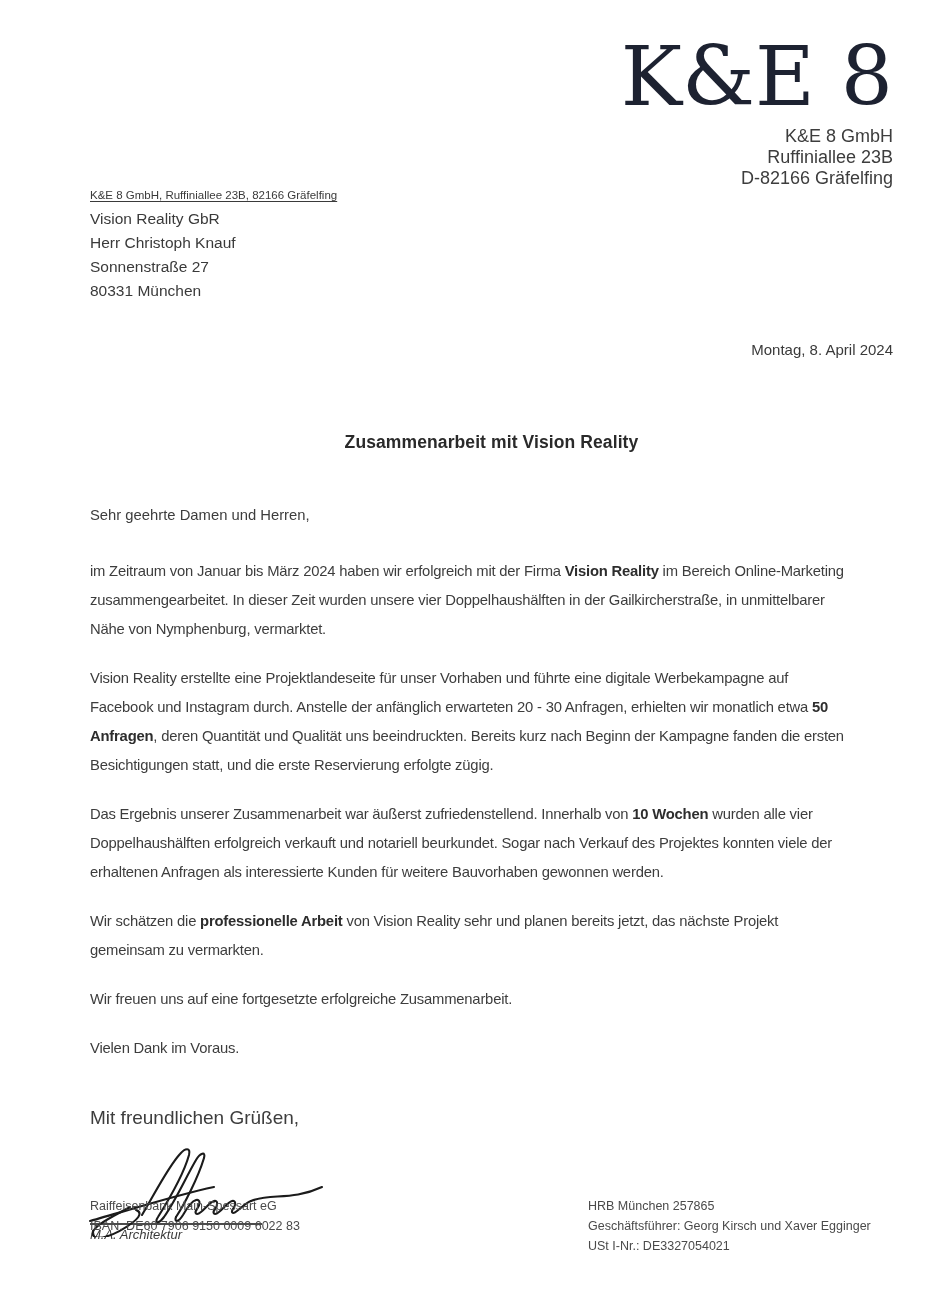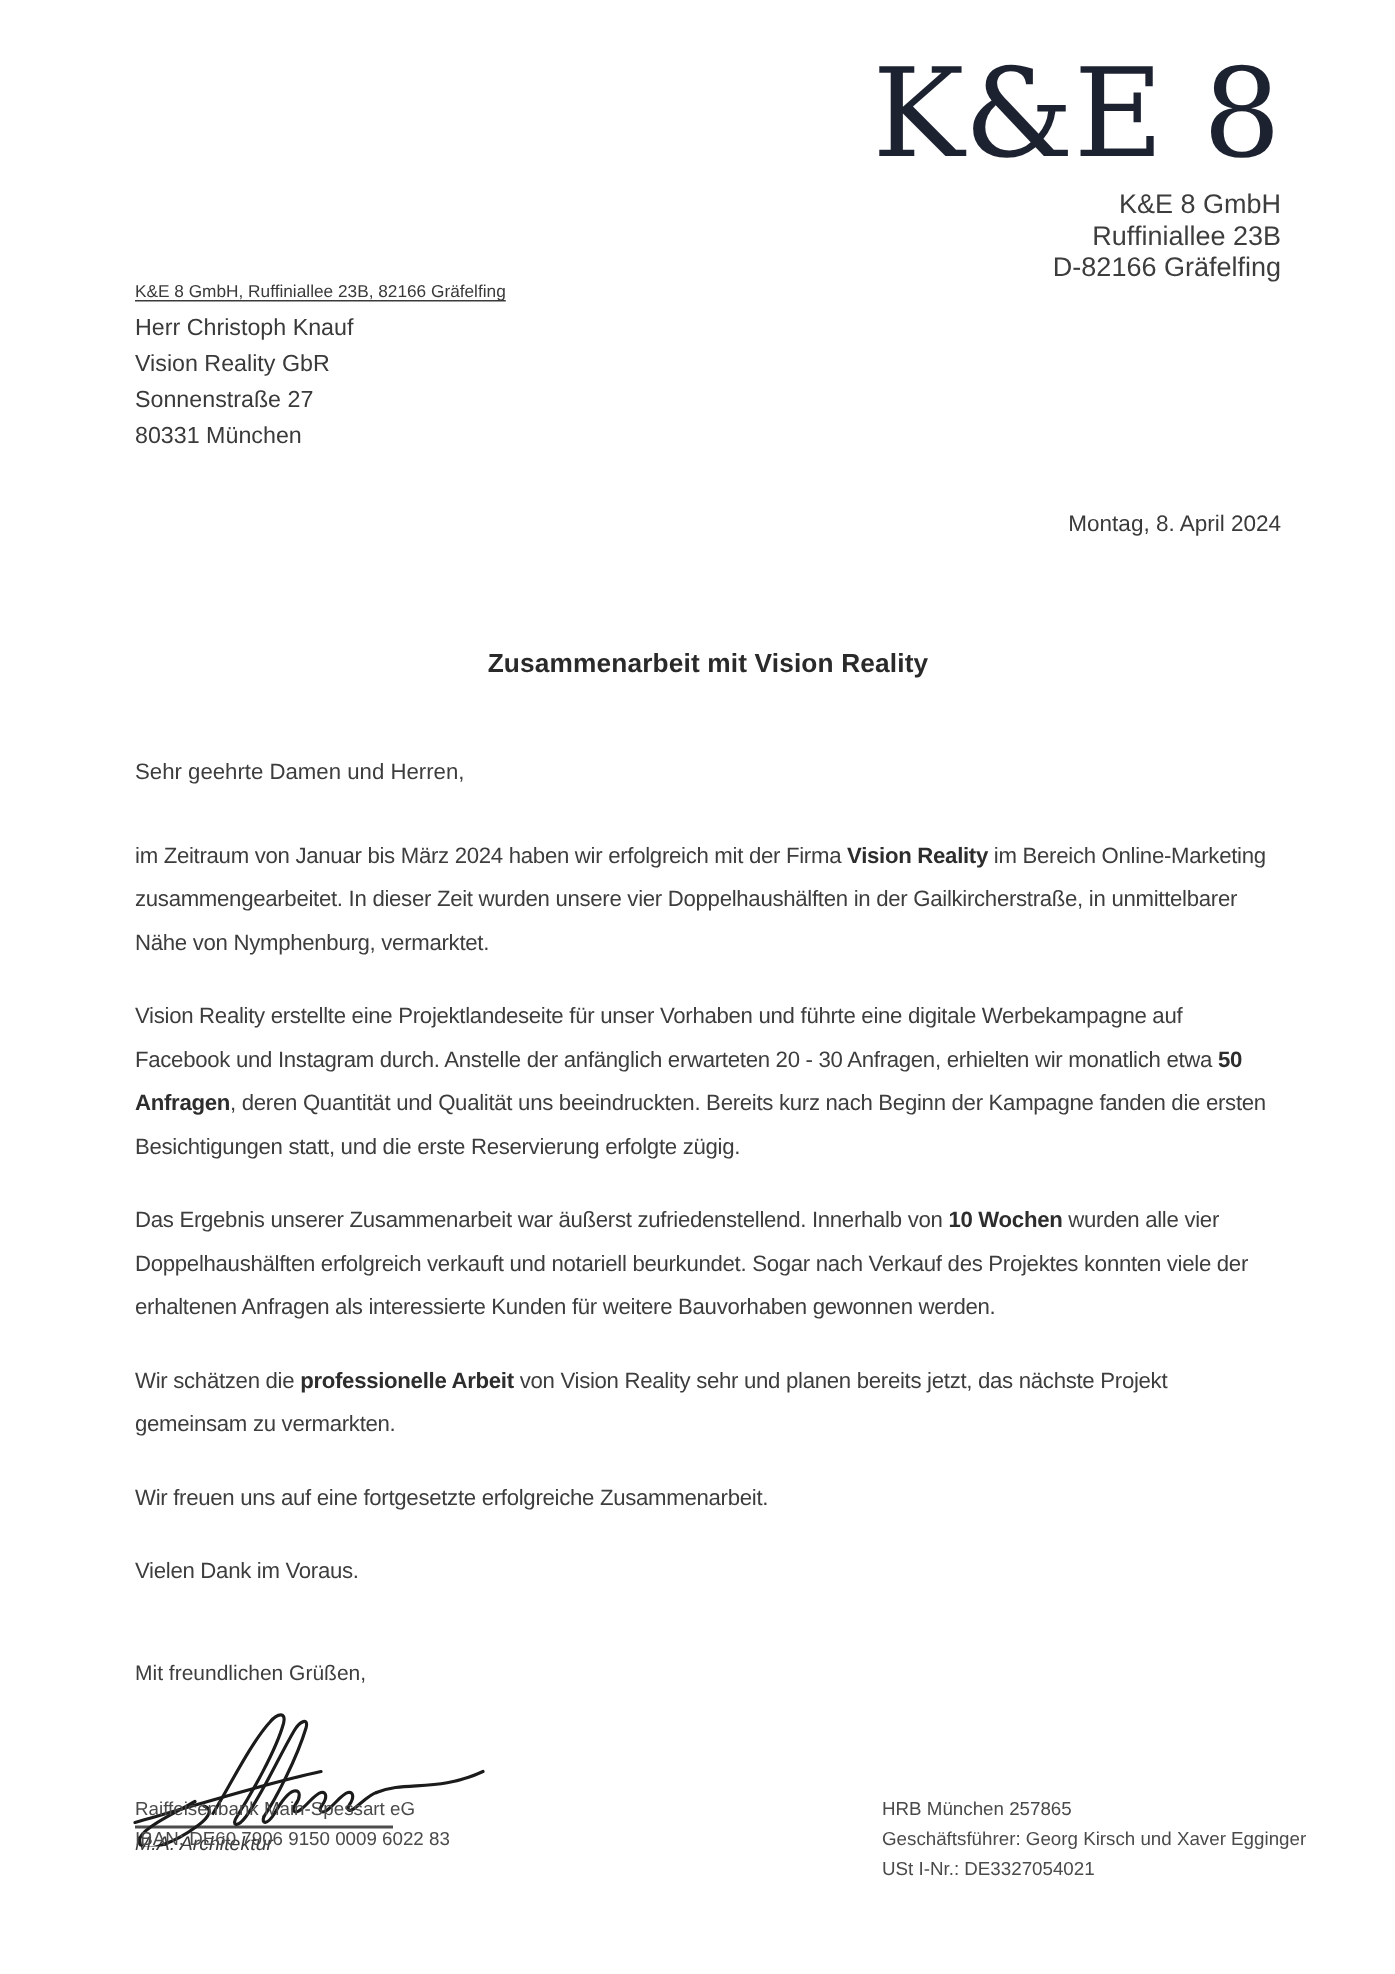--- a/index.html
+++ b/index.html
@@ -10,21 +10,21 @@
   .page {
     position: relative;
     width: 930px;
     height: 1316px;
     background: #ffffff;
     overflow: hidden;
     font-family: "Liberation Sans", sans-serif;
     color: #3d3d3d;
   }
   .content {
-    padding: 34px 76px 0 90px;
+    padding: 34px 37px 0 90px;
   }
 
   
   .letterhead {
     text-align: right;
   }
   .logo {
     font-family: "DejaVu Serif", serif;
     font-size: 82px;
     line-height: 1.05;
@@ -85,21 +85,21 @@
     color: #3d3d3d;
   }
   .body-text p.first {
     margin-top: 34px;
   }
   .body-text b {
     color: #2d2d2d;
   }
   .closing {
     margin-top: 44px;
-    font-size: 14px;
+    font-size: 19px;
     color: #3d3d3d;
   }
 
   
   .sig-block {
     margin-top: 16px;
   }
   .sig-art {
     position: relative;
     width: 250px;
@@ -159,22 +159,22 @@
       <div class="company-lines">
         <div>K&amp;E 8 GmbH</div>
         <div>Ruffiniallee 23B</div>
         <div>D-82166 Gräfelfing</div>
       </div>
     </div>
 
     <div class="sender-line">K&amp;E 8 GmbH, Ruffiniallee 23B, 82166 Gräfelfing</div>
 
     <div class="recipient">
+      <div>Vision Reality GbR</div>
       <div>Herr Christoph Knauf</div>
-      <div>Vision Reality GbR</div>
       <div>Sonnenstraße 27</div>
       <div>80331 München</div>
     </div>
 
     <div class="date-row">Montag, 8. April 2024</div>
 
     <div class="subject">Zusammenarbeit mit Vision Reality</div>
 
     <div class="salutation">Sehr geehrte Damen und Herren,</div>
 

